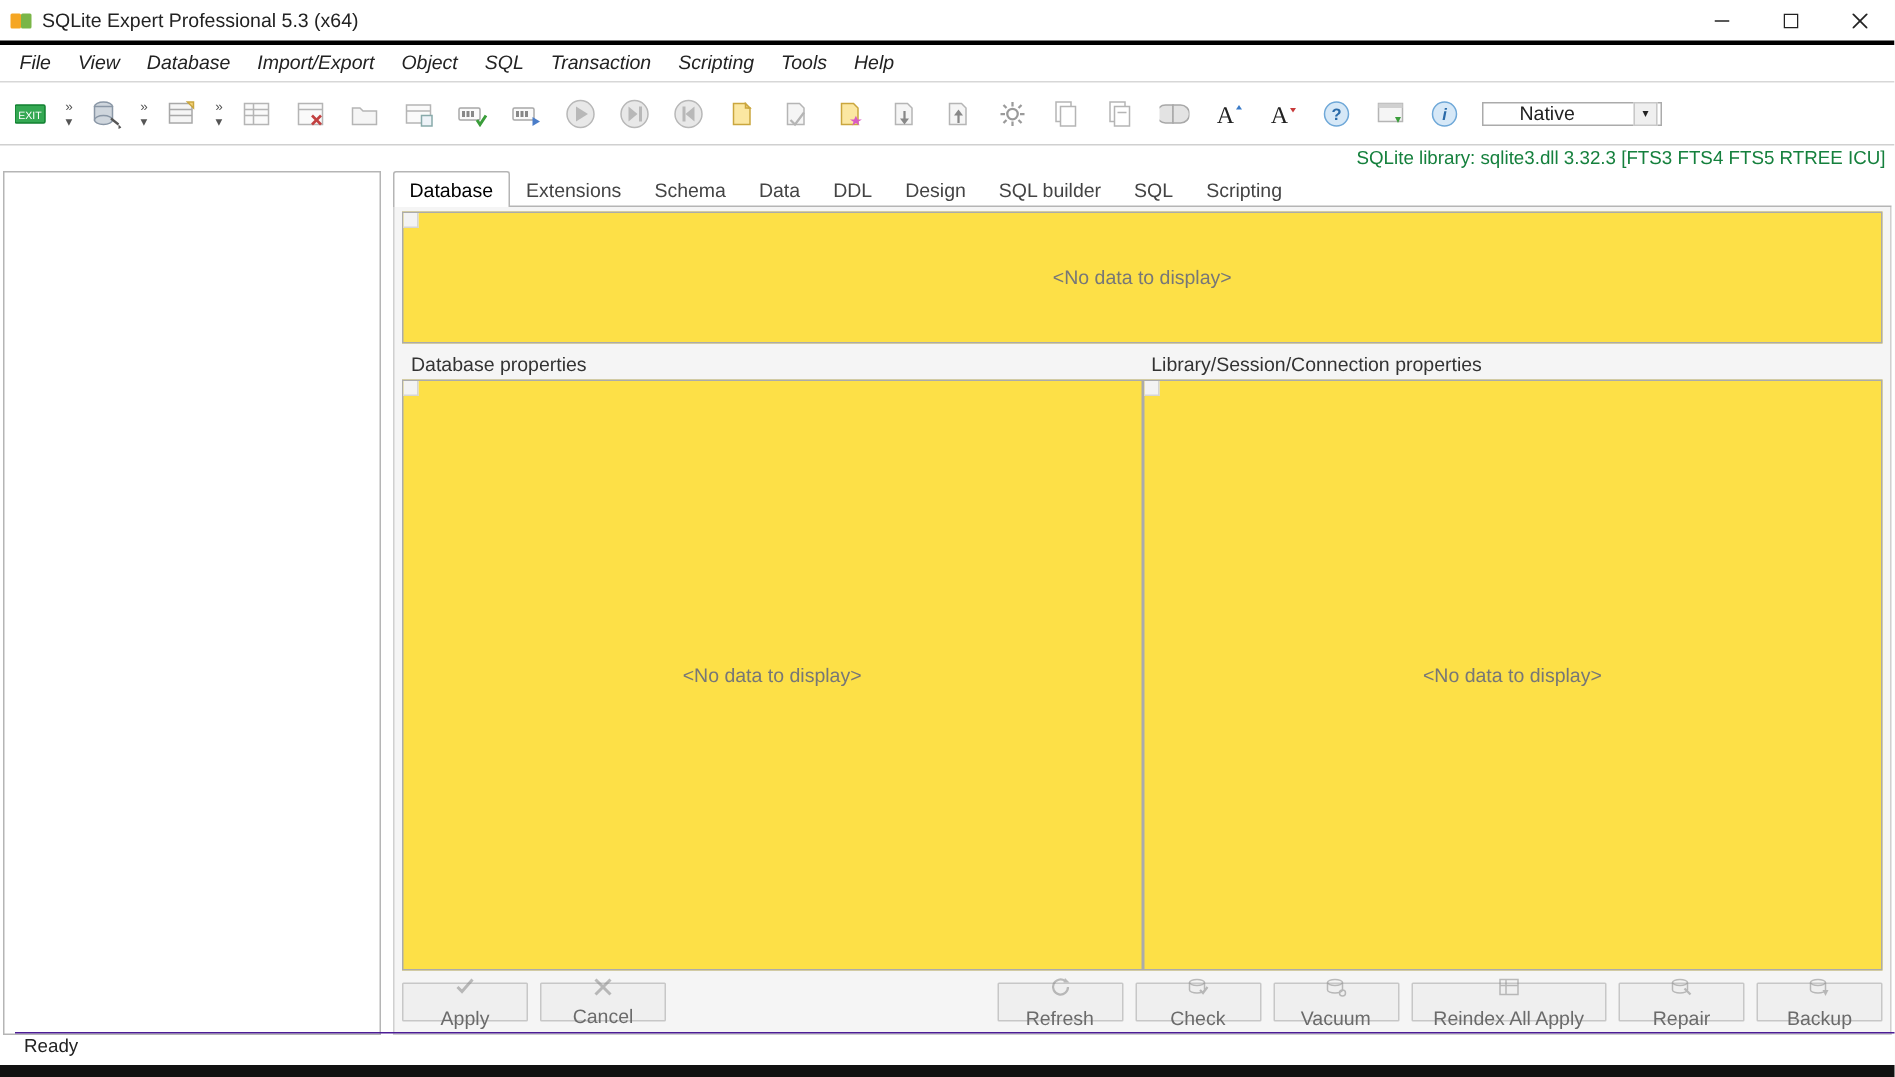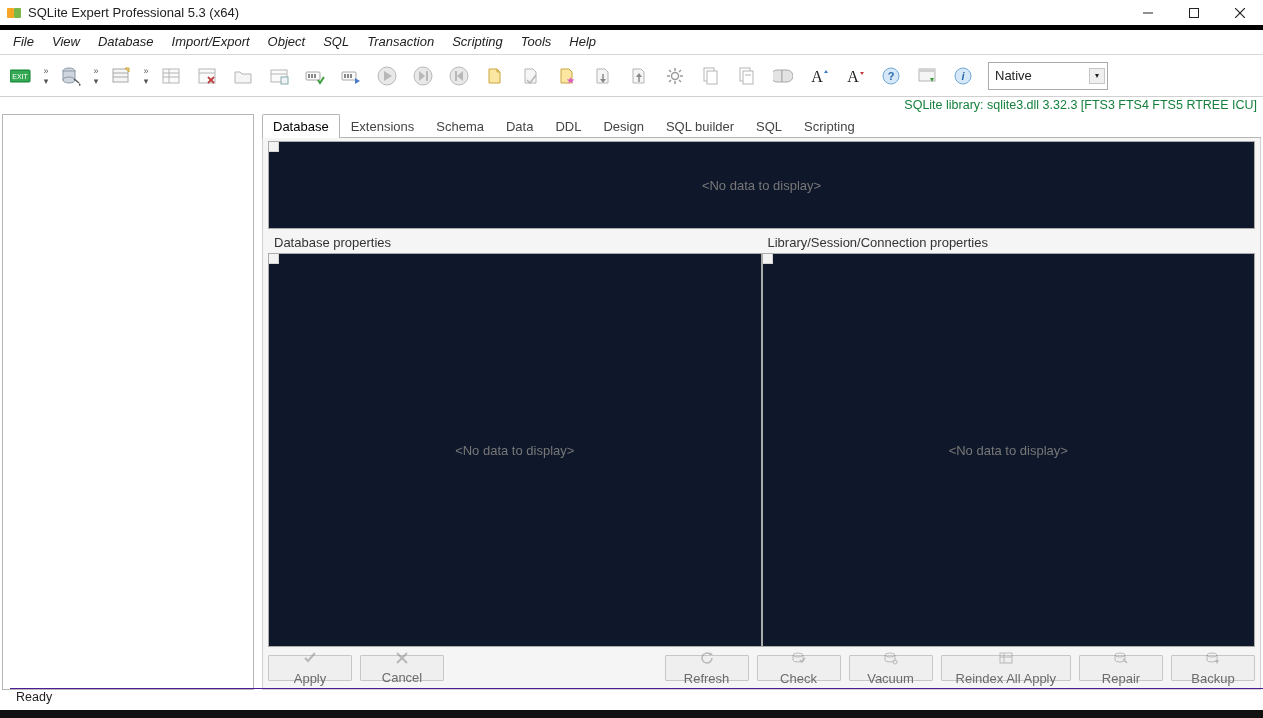--- a/index.html
+++ b/index.html
@@ -1,41 +1,41 @@
 <!DOCTYPE html>
 <html><head>
 <meta charset="utf-8">
 <style>
   * { box-sizing: border-box; }
   html, body { margin:0; padding:0; height:100%; font-family: "Segoe UI", Tahoma, sans-serif; font-size:13px; color:#222; background:#fff; overflow:hidden; }
-  .titlebar { height:30px; display:flex; align-items:center; padding:0 0 0 6px; border-bottom:5px solid #000000; }
+  .titlebar { height:30px; display:flex; align-items:center; padding:0 0 0 6px; border-bottom:3px solid #000000; }
   .titlebar .appicon { width:16px; height:16px; margin-right:6px; }
   .titlebar .title { flex:0 0 auto; }
   .titlebar .spacer { flex:1; }
   .winbtn { width:46px; height:30px; display:flex; align-items:center; justify-content:center; }
   .menubar { height:25px; display:flex; align-items:stretch; padding:0 4px; border-bottom:1px solid #d7d7d7;font-style:italic; }
   .menubar .menuitem { padding:4px 9px; cursor:default; }
   .toolbar { height:42px; border-bottom:1px solid #d0d0d0; display:flex; align-items:center; padding:0 4px; gap:2px; }
   .tb-btn { width:34px; height:34px; display:flex; align-items:center; justify-content:center; border:1px solid transparent; border-radius:2px; position:relative; }
   .tb-chevron { font-size:9px; color:#555; width:12px; text-align:center; cursor:default; line-height:8px; }
   .tb-chevron .r { display:block; }
   .tb-chevron .d { display:block; margin-top:2px; }
-  .tb-combo { height:28px; border:1px solid #ababab; display:flex; align-items:center; padding:0 2px 0 6px; min-width:120px; margin-left:6px; background:#fff; }
+  .tb-combo { height:16px; border:1px solid #ababab; display:flex; align-items:center; padding:0 2px 0 24px; min-width:120px; margin-left:6px; background:#fff; }
   .tb-combo .arrow { width:16px; height:16px; display:flex; align-items:center; justify-content:center; background:#efefef; border:1px solid #c8c8c8; margin-left:auto; font-size:8px; }
   .infobar { text-align:right; padding:1px 6px; font-size:12.5px; color:#15803d; }
   .workarea { position:absolute; top:112px; bottom:28px; left:0; right:0; display:flex; }
   .sidepanel { width:252px; border:1px solid #b5b5b5; margin:2px 0 0 2px; background:#fff; }
   .mainpanel { flex:1; display:flex; flex-direction:column; padding:2px 2px 0 8px; }
   .tabs { display:flex; border-bottom:1px solid #b5b5b5; }
   .tab { padding:4px 10px; border:1px solid transparent; border-bottom:none; margin-bottom:-1px; cursor:default; color:#444; }
   .tab.active { border-color:#b5b5b5; background:#fff; color:#000; border-radius:2px 2px 0 0; }
   .tabcontent { flex:1; display:flex; flex-direction:column; border:1px solid #d0d0d0; border-top:none; background:#f5f5f5; padding:0; }
   .group { margin:3px 5px; }
   .group-header { padding:3px 6px; color:#333; }
-  .group-body { border:1px solid #ababab; background:#0f172a; position:relative; }
+  .group-body { border:1px solid #ababab; background:#fde047; position:relative; }
   .gridhandle { position:absolute; top:0; left:0; width:10px; height:10px; border-right:1px solid #d5d5d5; border-bottom:1px solid #d5d5d5; background:#f3f3f3; }
   .empty { color:#777; font-size:13px; position:absolute; left:50%; top:50%; transform:translate(-50%,-50%); }
   .top-group .group-body { height:88px; }
   .two-cols { display:flex; margin:0 5px; flex:1; min-height:0; }
   .col { flex:1; display:flex; flex-direction:column; min-height:0; }
   .col .group-body { flex:1; min-height:0; }
   .btnrow { display:flex; gap:8px; padding:8px 5px; align-items:center; }
   .btnrow .gap { flex:1; }
   .btn { height:26px; border:1px solid #c7c7c7; background:#efefef; display:flex; align-items:center; justify-content:center; padding:0 14px; gap:6px; color:#6b6b6b; border-radius:1px; min-width:84px;flex-direction:column; }
   .btn .ico { width:14px; height:14px; opacity:.55; display:flex; align-items:center; justify-content:center; }

